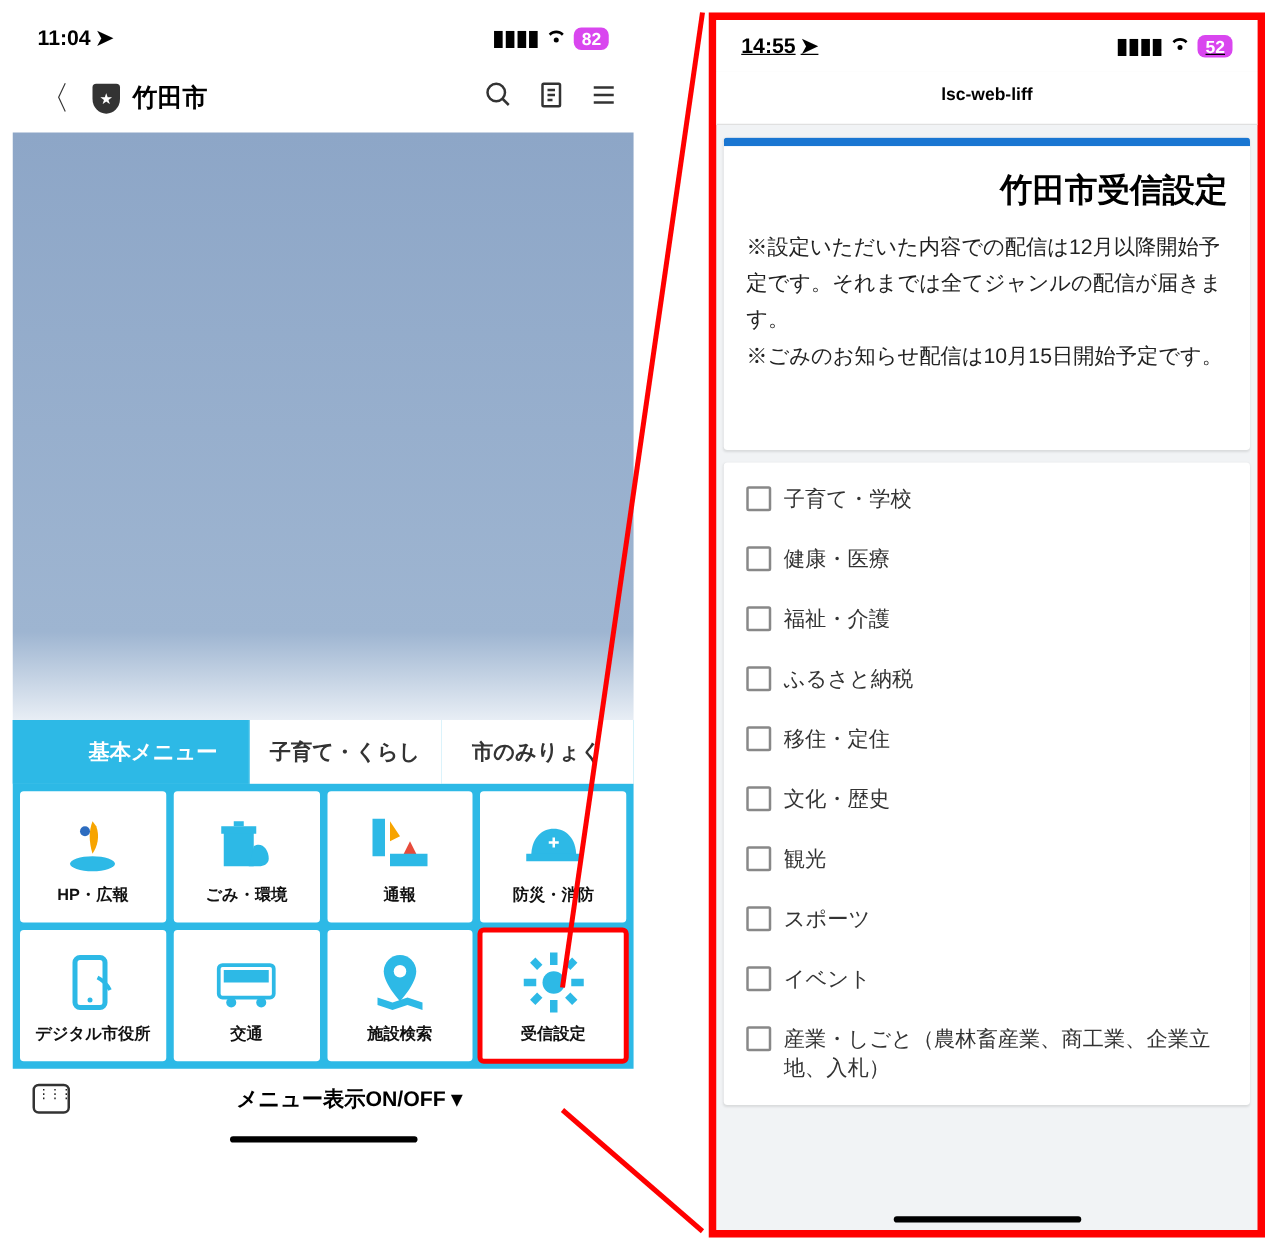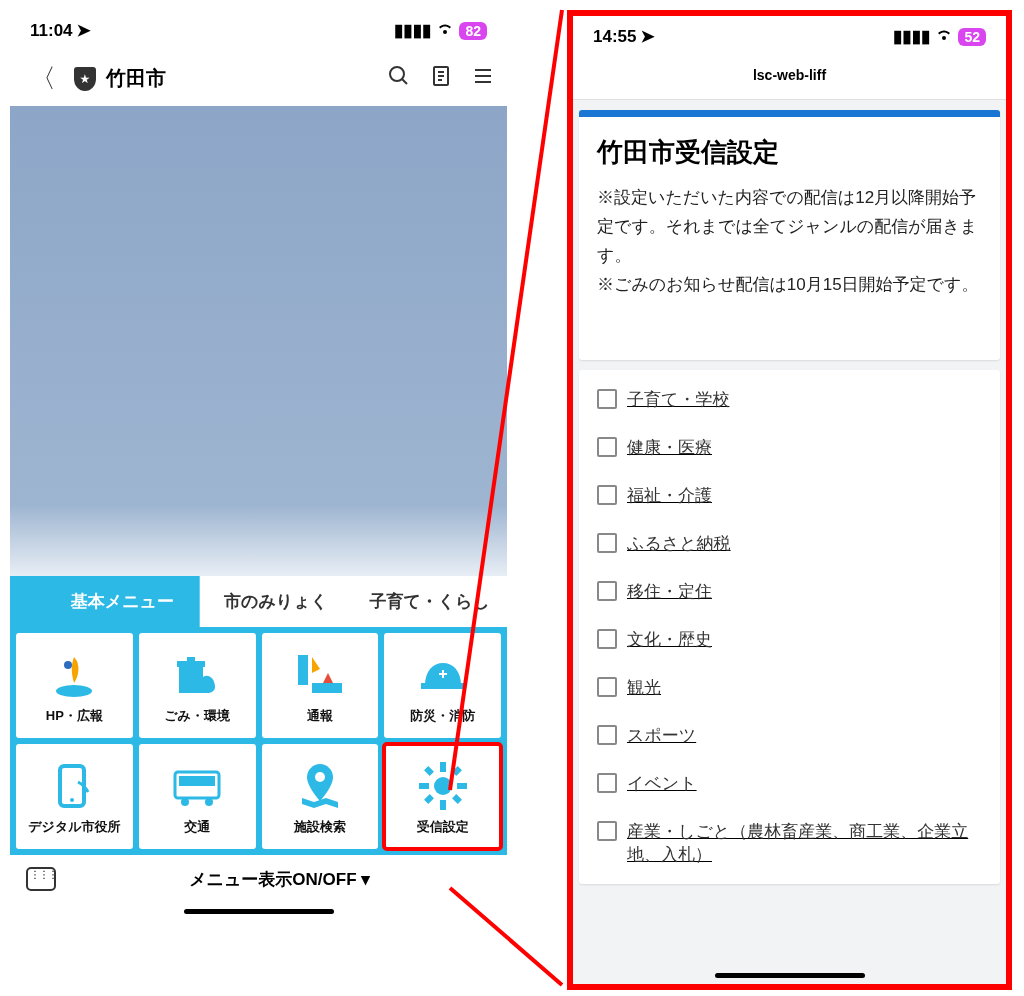--- a/index.html
+++ b/index.html
@@ -34,33 +34,33 @@
     .tile.highlight { outline: 4px solid #ff0000; outline-offset: -2px; }
 
     .bottom-bar { display: flex; align-items: center; padding: 12px 16px; gap: 12px; }
     .keyboard-icon { width: 30px; height: 24px; border: 2px solid #333; border-radius: 5px; position: relative; }
     .keyboard-icon::after { content: "⋮⋮⋮"; position: absolute; top: 0; left: 2px; font-size: 10px; letter-spacing: -1px; }
     .menu-toggle { flex: 1; text-align: center; font-size: 17px; font-weight: 600; }
     .home-indicator { width: 150px; height: 5px; background: #000; border-radius: 3px; margin: 6px auto 10px; }
 
     
     .phone-right { width: 445px; height: 980px; border: 6px solid #ff0000; position: relative; background: #f1f3f5; overflow: hidden; }
-    .right-status { background: #fff; }
+    .right-status { background: #fff; text-decoration: underline; }
     .web-title { text-align: center; font-size: 14px; font-weight: 600; padding: 10px 0 16px; background: #fff; border-bottom: 1px solid #e0e0e0; }
 
     .card { background: #fff; margin: 10px 6px; border-radius: 3px; box-shadow: 0 1px 2px rgba(0,0,0,0.1); }
     .card.blue-top { border-top: 7px solid #1976d2; }
     .card-inner { padding: 18px 18px 60px; }
-    .card-title { font-size: 26px; font-weight: 700; margin-bottom: 14px; }
+    .card-title { font-size: 26px; font-weight: 700; margin-bottom: 14px; text-align: right; }
     .card-desc { font-size: 17px; line-height: 1.7; color: #222; }
 
     .section-card { background: #fff; margin: 10px 6px; padding: 18px; border-radius: 3px; box-shadow: 0 1px 2px rgba(0,0,0,0.1); }
     .section-title { font-size: 17px; font-weight: 700; margin-bottom: 20px; }
     .checklist { display: flex; flex-direction: column; gap: 25px; }
-    .check-row { display: flex; align-items: flex-start; gap: 10px; text-decoration: underline; }
+    .check-row { display: flex; align-items: flex-start; gap: 10px; }
     .checkbox { width: 20px; height: 20px; border: 2px solid #888; border-radius: 2px; flex-shrink: 0; margin-top: 1px; }
     .check-label { font-size: 17px; color: #333; }
     .right-home-indicator { width: 150px; height: 5px; background: #000; border-radius: 3px; position: absolute; bottom: 6px; left: 50%; transform: translateX(-50%); }
 
     
     .connector { position: absolute; pointer-events: none; z-index: 5; }
 
     svg.ico { width: 56px; height: 56px; }
   </style>
 </head>
@@ -111,22 +111,22 @@
               <line x1="4" y1="18" x2="20" y2="18"></line>
             </svg>
         </span>
       </div>
     </div>
 
     <div class="sky-area"></div>
 
     <div class="tabs-row">
       <div class="tab active">基本メニュー</div>
+      <div class="tab inactive">子育て・くらし</div>
       <div class="tab inactive">市のみりょく</div>
-      <div class="tab inactive">子育て・くらし</div>
     </div>
 
     <div class="grid-area">
       <div class="grid">
         <div class="tile">
           <div class="tile-icon">
             <svg class="ico" viewBox="0 0 56 56">
                 <ellipse cx="28" cy="44" rx="18" ry="6" fill="#2db9e6"></ellipse>
                 <path d="M28 10c-3 8-3 16 0 26 4-6 6-14 3-22" fill="#f7a400"></path>
                 <circle cx="22" cy="18" r="4" fill="#2d6cbf"></circle>

